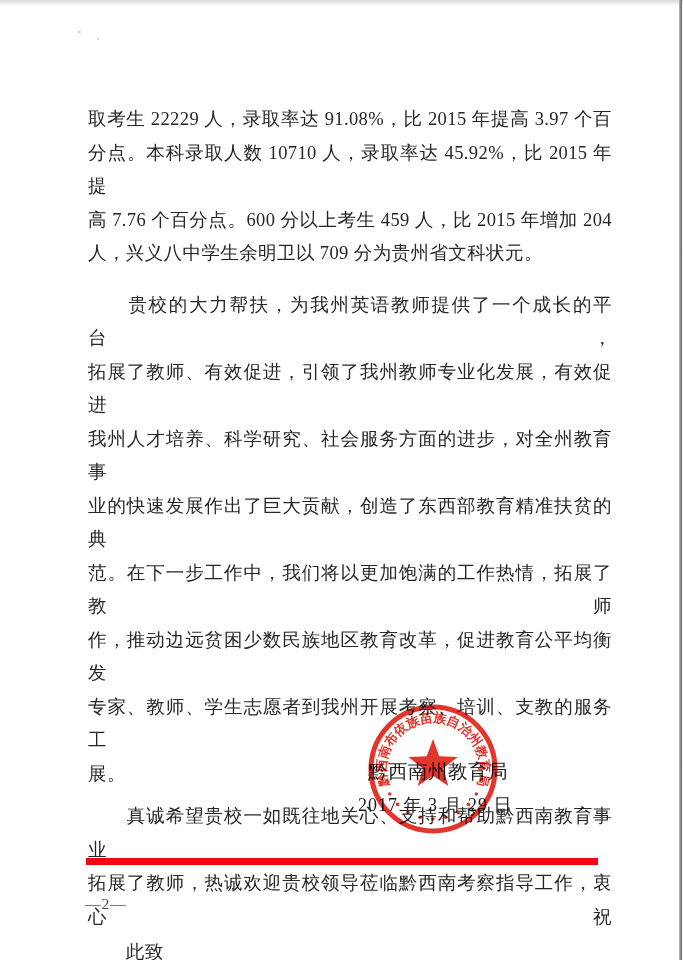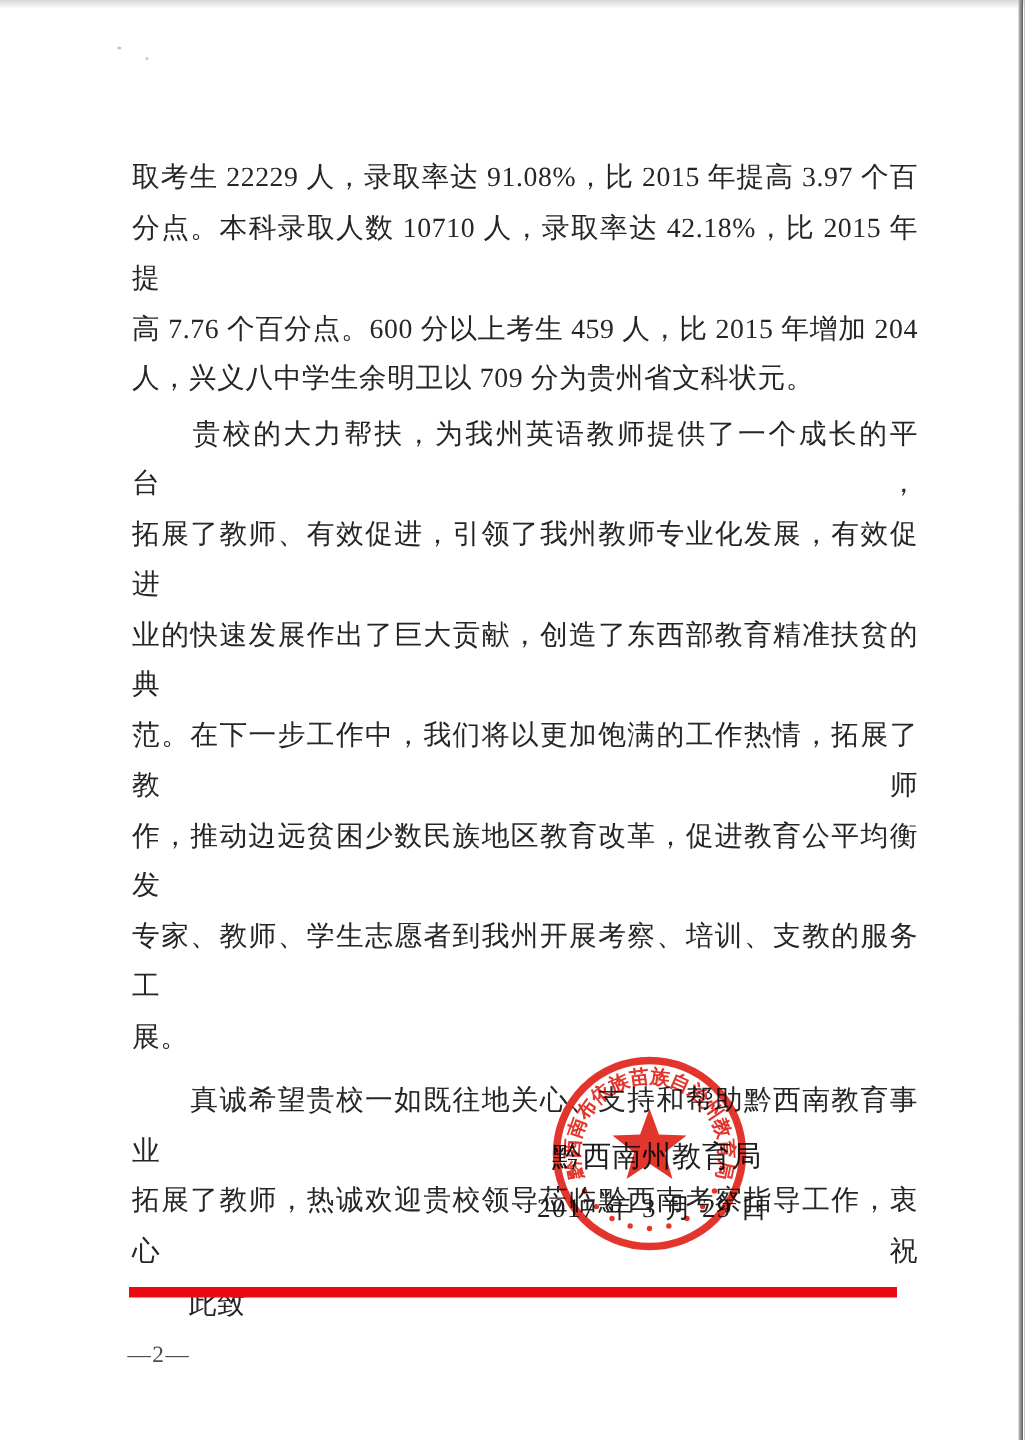--- a/index.html
+++ b/index.html
@@ -22,21 +22,21 @@
   }
   .speck { position: absolute; background: #c9c9c9; border-radius: 50%; }
 
   .body-text {
     position: absolute; left: 88px; top: 103px; width: 524px;
     font-size: 18.5px; line-height: 33.5px; color: #262626;
     letter-spacing: 0.4px;
   }
   .ln { text-align: justify; text-align-last: justify; white-space: pre-wrap; }
   .ln-end { text-align: center; text-align-last: left; white-space: pre-wrap; }
-  .gap-sm { margin-top: 3px; }
+  .gap-sm { margin-top: 18px; }
   .gap-md { margin-top: 9px; }
   .gap-xs { margin-top: 2px; }
 
   .sig-org {
     position: absolute; left: 368px; top: 761px; width: 170px;
     font-size: 19.5px; line-height: 22px; color: #1e1e1e; letter-spacing: 0.5px;
   }
   .sig-date {
     position: absolute; left: 358px; top: 795px; width: 190px;
     font-size: 18px; line-height: 21px; color: #1e1e1e; letter-spacing: 1px;
@@ -64,25 +64,26 @@
 
 <div class="page">
 
   <div class="scan-top-edge"></div>
   <div class="scan-right-edge"></div>
   <div class="speck" style="left:78px;top:31px;width:3px;height:2px;"></div>
   <div class="speck" style="left:97px;top:38px;width:2px;height:2px;"></div>
 
   <div class="body-text">
     <div class="ln">取考生 22229 人，录取率达 91.08%，比 2015 年提高 3.97 个百</div>
-    <div class="ln">分点。本科录取人数 10710 人，录取率达 42.18%，比 2015 年提</div>
+    <div class="ln">分点。本科录取人数 10710 人，录取率达 45.92%，比 2015 年提</div>
     <div class="ln">高 7.76 个百分点。600 分以上考生 459 人，比 2015 年增加 204</div>
     <div class="ln-end">人，兴义八中学生余明卫以 709 分为贵州省文科状元。</div>
     <div class="ln gap-sm">　　贵校的大力帮扶，为我州英语教师提供了一个成长的平台，</div>
     <div class="ln">拓展了教师、有效促进，引领了我州教师专业化发展，有效促进</div>
+    <div class="ln">我州人才培养、科学研究、社会服务方面的进步，对全州教育事</div>
     <div class="ln">业的快速发展作出了巨大贡献，创造了东西部教育精准扶贫的典</div>
     <div class="ln">范。在下一步工作中，我们将以更加饱满的工作热情，拓展了教师</div>
     <div class="ln">作，推动边远贫困少数民族地区教育改革，促进教育公平均衡发</div>
     <div class="ln">专家、教师、学生志愿者到我州开展考察、培训、支教的服务工</div>
     <div class="ln-end">展。</div>
     <div class="ln gap-md">　　真诚希望贵校一如既往地关心、支持和帮助黔西南教育事业</div>
     <div class="ln">拓展了教师，热诚欢迎贵校领导莅临黔西南考察指导工作，衷心祝</div>
     <div class="ln-end gap-xs">　　此致</div>
 
   </div>

